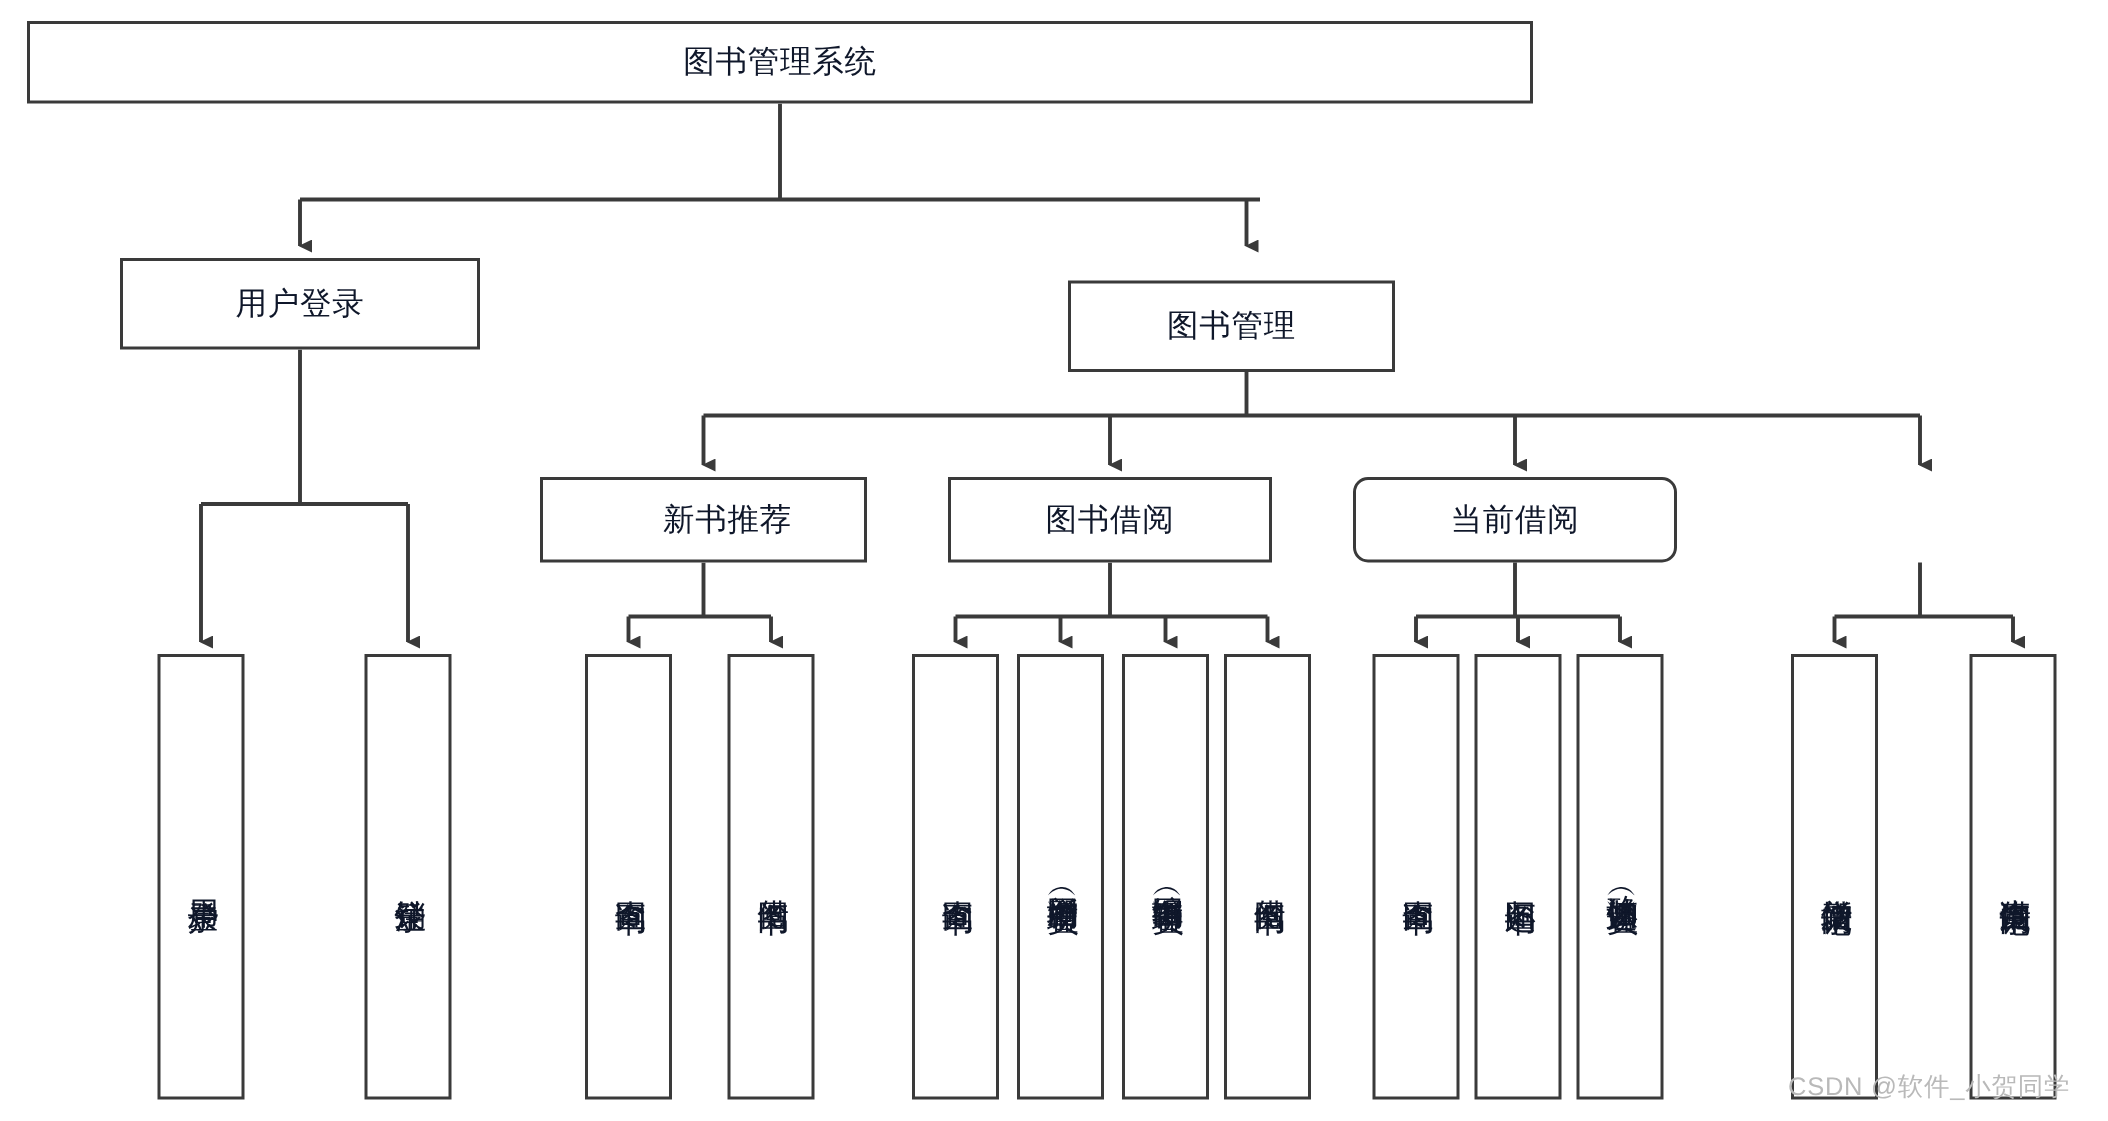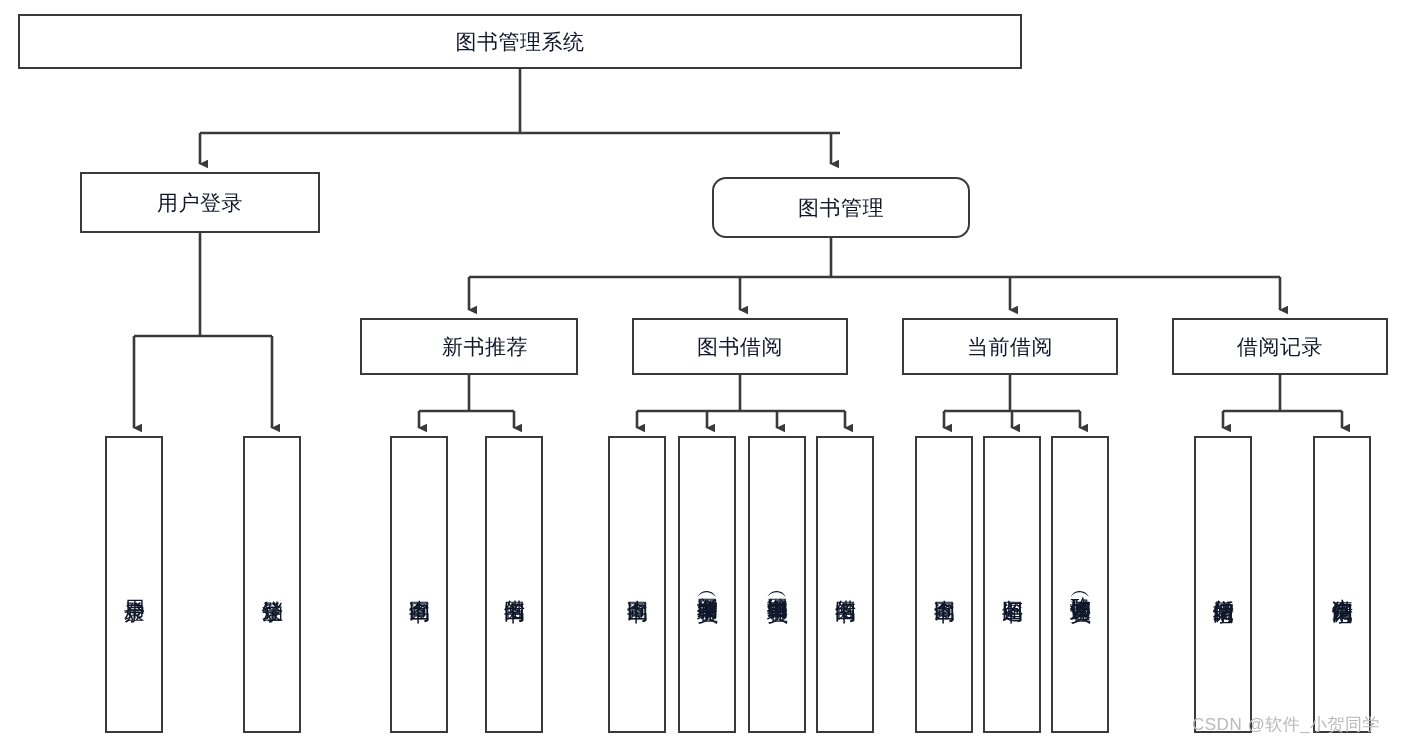--- a/index.html
+++ b/index.html
@@ -118,35 +118,32 @@
     </g>
   </svg>
 
   <div class="node h" style="left:18px; top:14px; width:1004px; height:55px;">
     <span class="txt">图书管理系统</span>
   </div>
 
   <div class="node h" style="left:80px; top:172px; width:240px; height:61px;">
     <span class="txt">用户登录</span>
   </div>
-  <div class="node h" style="left:712px; top:177px; width:258px; height:61px;border-radius:14px;">
+  <div class="node h" style="left:712px; top:187px; width:218px; height:61px;">
     <span class="txt">图书管理</span>
   </div>
 
   <div class="node h" style="left:360px; top:318px; width:218px; height:57px;padding-left:32px;">
     <span class="txt">新书推荐</span>
   </div>
   <div class="node h" style="left:632px; top:318px; width:216px; height:57px;">
     <span class="txt">图书借阅</span>
   </div>
-  <div class="node h" style="left:902px; top:318px; width:216px; height:57px;">
+  <div class="node h" style="left:902px; top:318px; width:216px; height:57px;border-radius:10px;">
     <span class="txt">当前借阅</span>
-  </div>
-  <div class="node h" style="left:1172px; top:318px; width:216px; height:57px;">
-    <span class="txt">借阅记录</span>
   </div>
 
   <div class="node v" style="left:105px; top:436px; width:58px; height:297px;">
     <span class="txt">用户登录</span>
   </div>
   <div class="node v" style="left:243px; top:436px; width:58px; height:297px;">
     <span class="txt">注销登录</span>
   </div>
 
   <div class="node v" style="left:390px; top:436px; width:58px; height:297px;">

